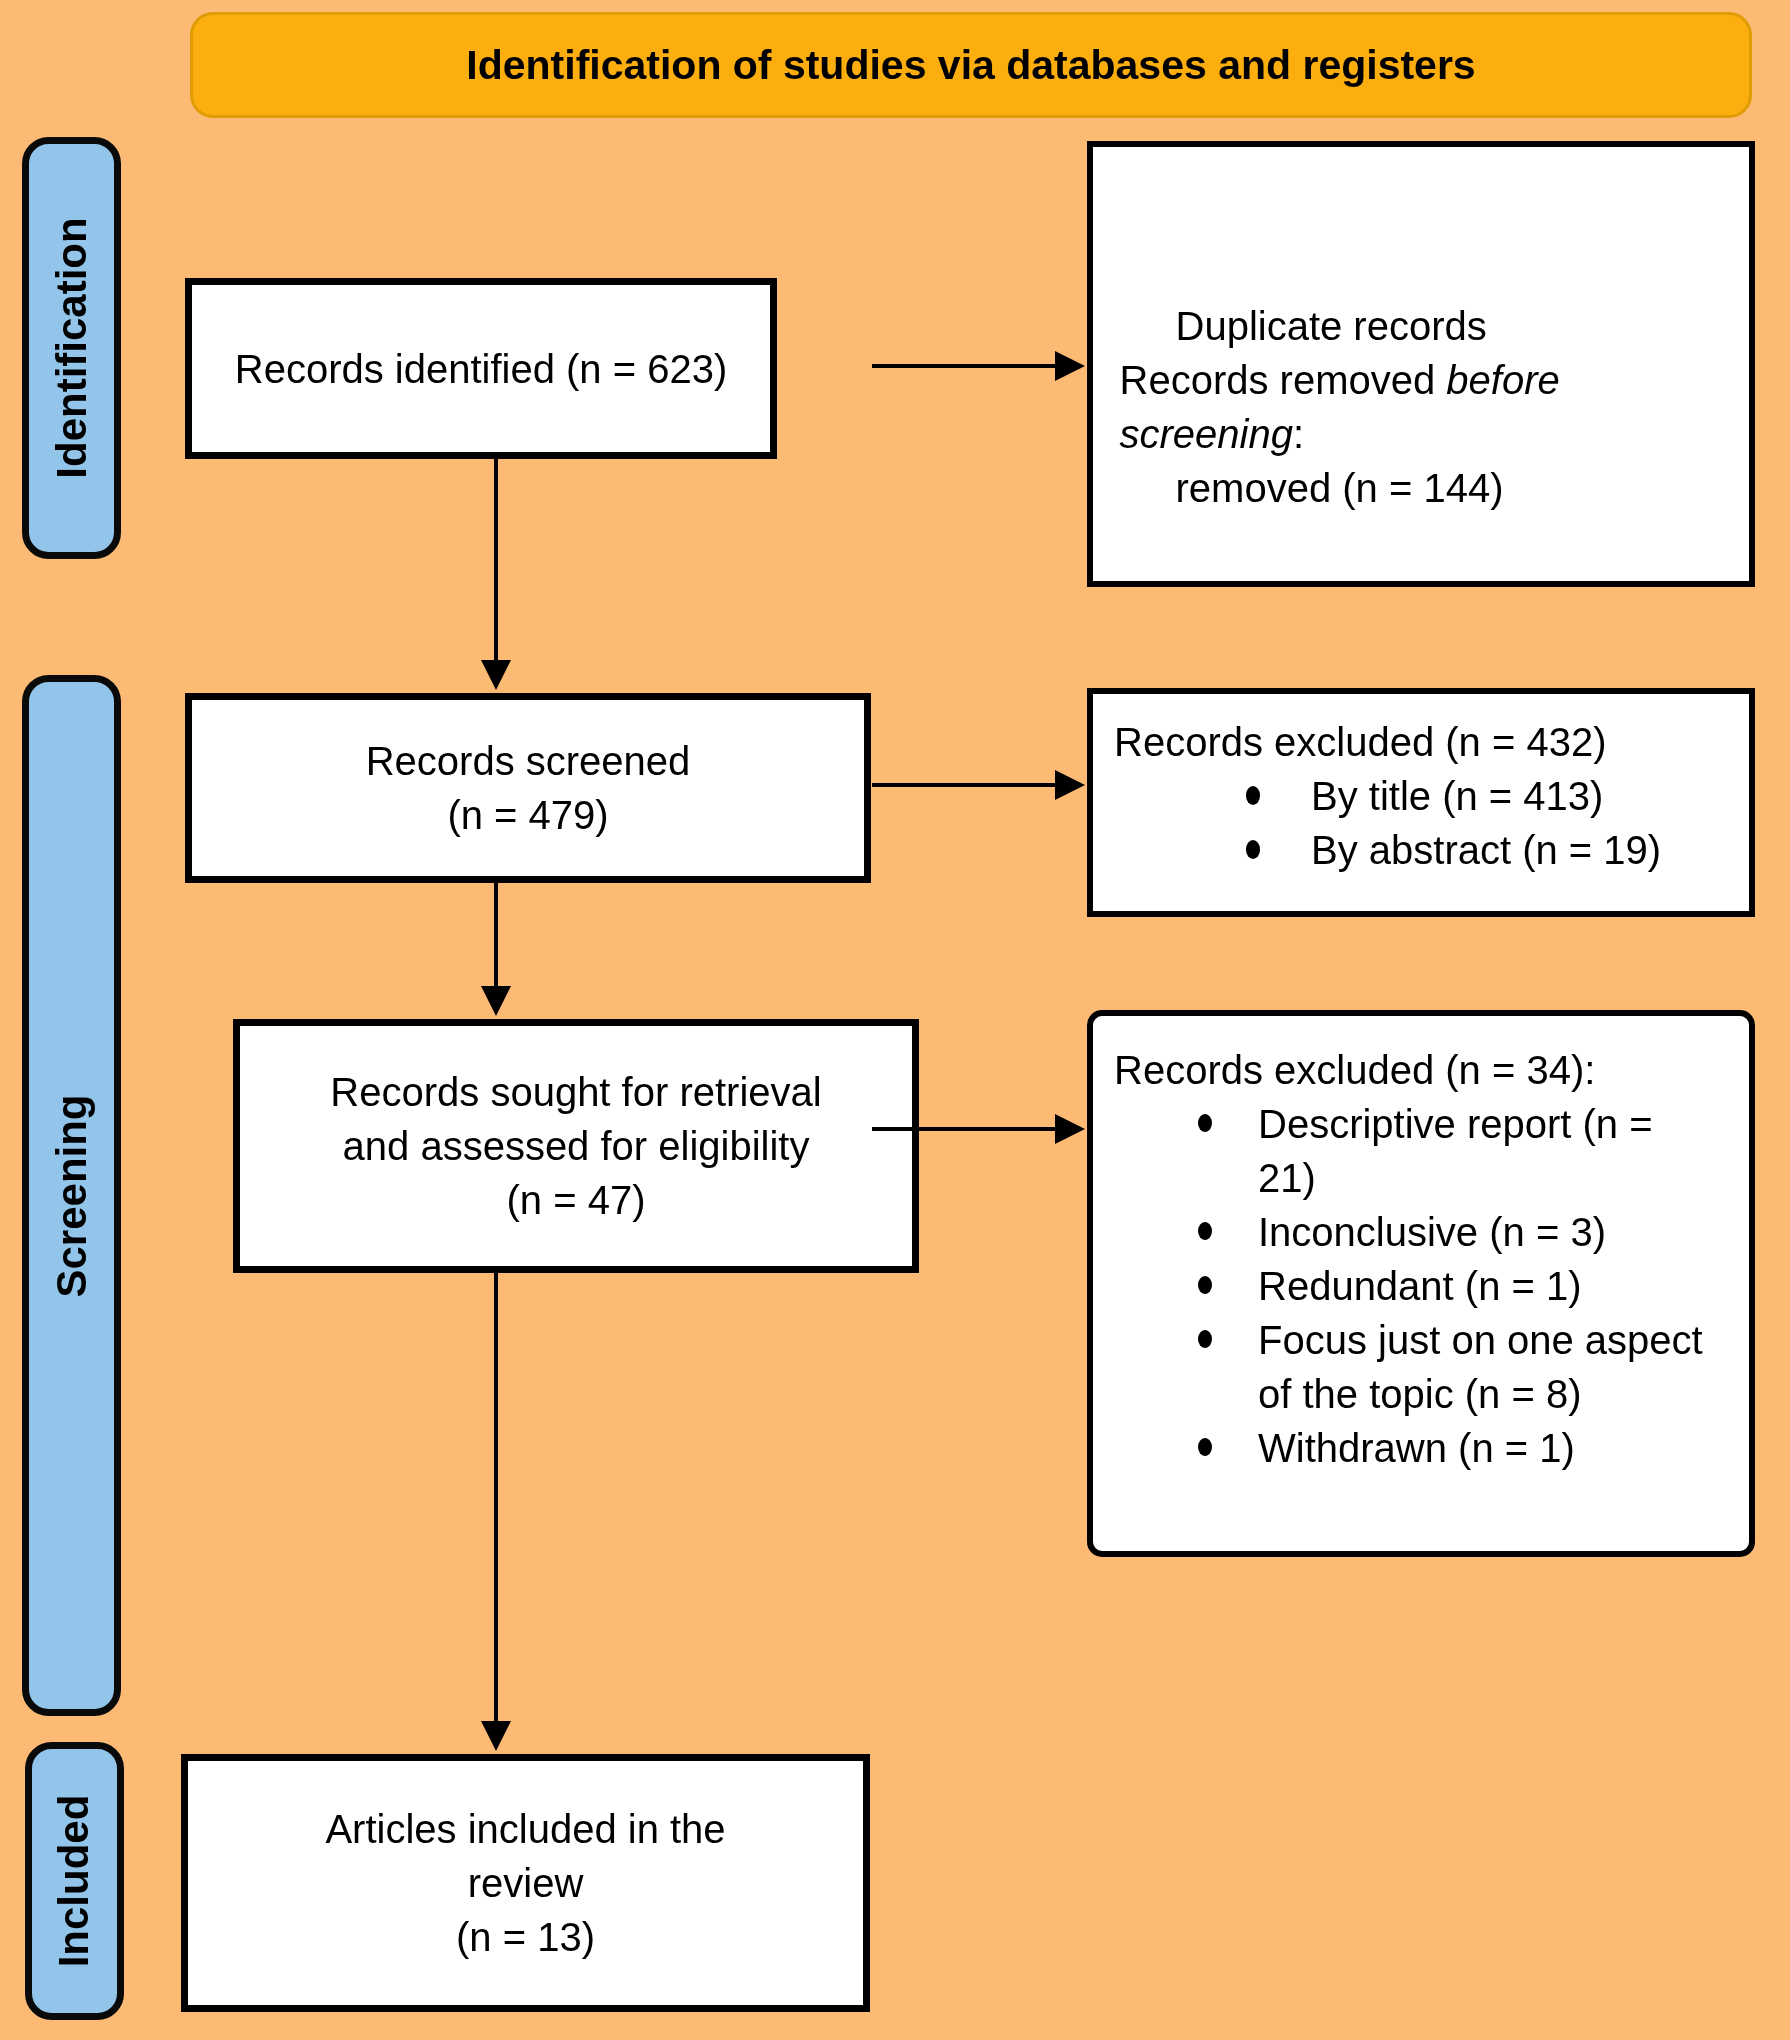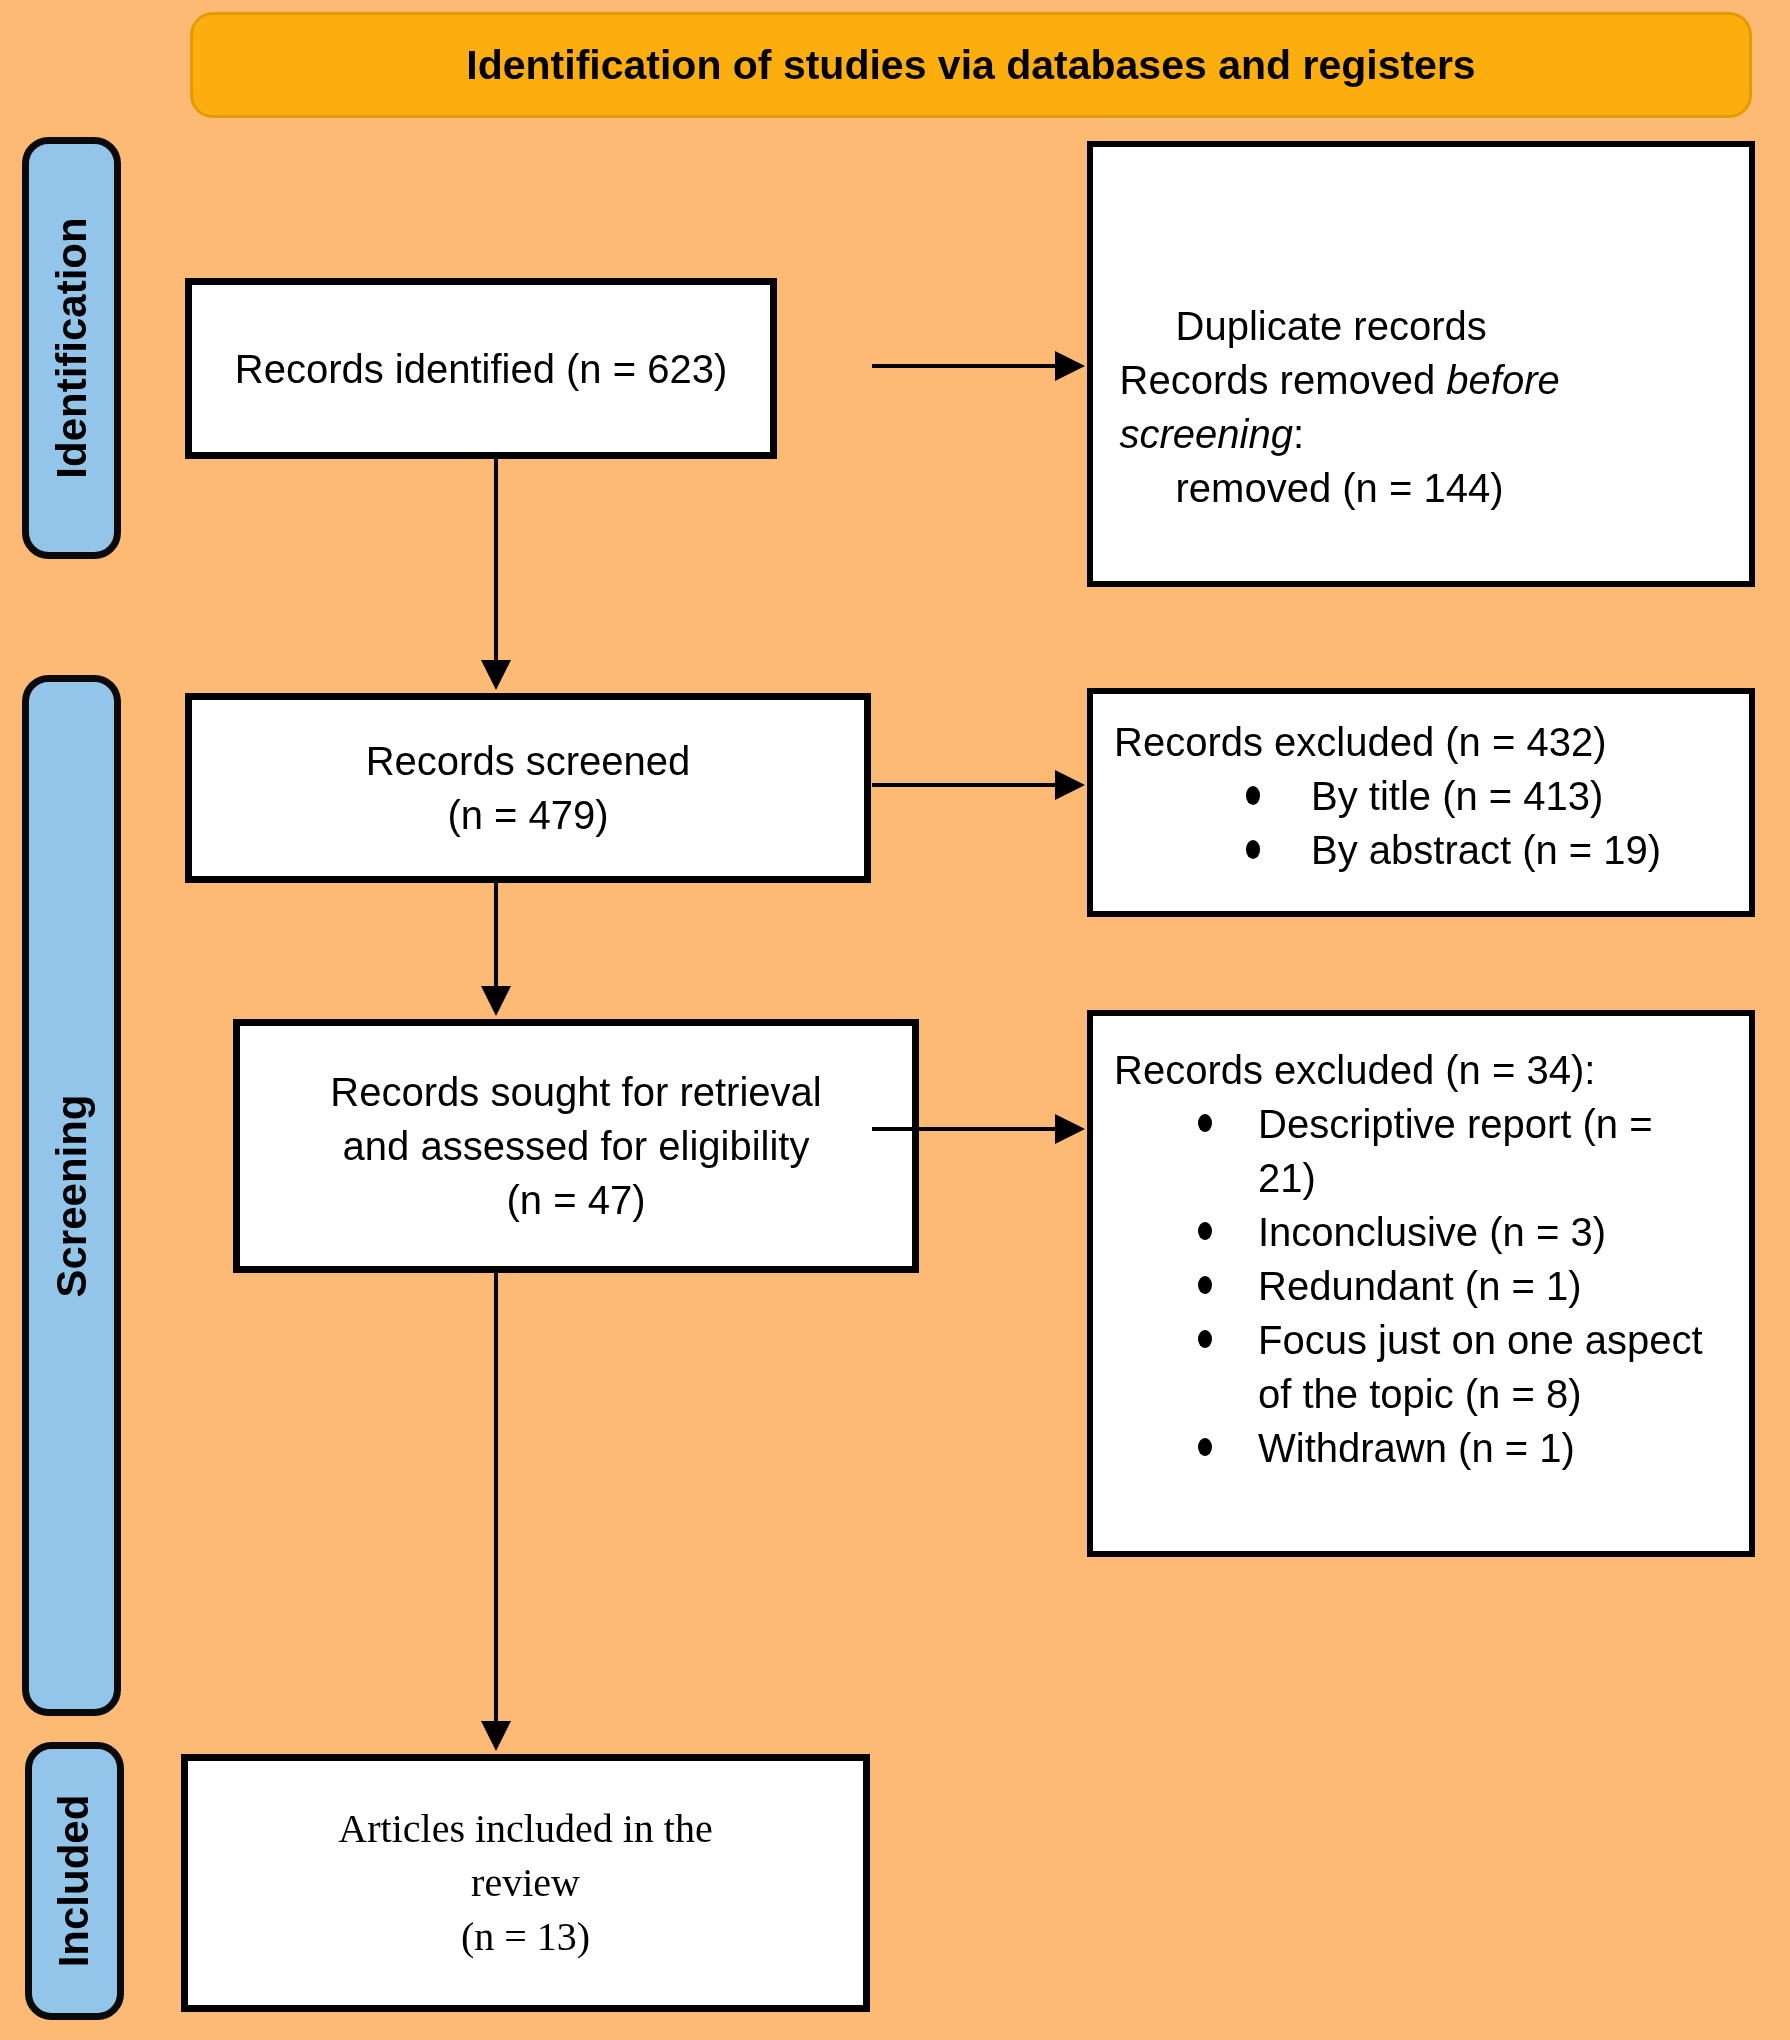--- a/index.html
+++ b/index.html
@@ -116,21 +116,21 @@
       <span class="t">By abstract (n = 19)</span>
     </div>
   </div>
 
   <div class="box center-col" style="left:185px;top:1019px;width:686px;height:254px;margin-left:48px;">
     <div class="t">Records sought for retrieval</div>
     <div class="t">and assessed for eligibility</div>
     <div class="t">(n = 47)</div>
   </div>
 
-  <div class="box rbox" style="left:1087px;top:1010px;width:668px;height:547px;padding:26.5px 8.8px 0 21px;">
+  <div class="box rbox" style="left:1087px;top:1010px;width:668px;height:547px;padding:26.5px 8.8px 0 21px;border-radius:15px;">
     <div class="t">Records excluded (n = 34):</div>
     <div class="bullet-row rb3-row">
       <span class="bullet-dot"></span>
       <span class="t rb3-text">Descriptive report (n = 21)</span>
     </div>
     <div class="bullet-row rb3-row">
       <span class="bullet-dot"></span>
       <span class="t rb3-text">Inconclusive (n = 3)</span>
     </div>
     <div class="bullet-row rb3-row">
@@ -140,21 +140,21 @@
     <div class="bullet-row rb3-row">
       <span class="bullet-dot"></span>
       <span class="t rb3-text">Focus just on one aspect of the topic (n = 8)</span>
     </div>
     <div class="bullet-row rb3-row">
       <span class="bullet-dot"></span>
       <span class="t rb3-text">Withdrawn (n = 1)</span>
     </div>
   </div>
 
-  <div class="box center-col" style="left:181px;top:1754px;width:689px;height:258px;font-family:Liberation Serif, serif;">
+  <div class="box center-col" style="left:181px;top:1754px;width:689px;height:258px;">
     <div class="t">Articles included in the</div>
     <div class="t">review</div>
     <div class="t">(n = 13)</div>
   </div>
 
   <div class="hline" style="left:872px;top:364px;width:187px;"></div>
   <div class="head-right" style="left:1055px;top:351px;"></div>
 
   <div class="hline" style="left:872px;top:783px;width:187px;"></div>
   <div class="head-right" style="left:1055px;top:770px;"></div>

